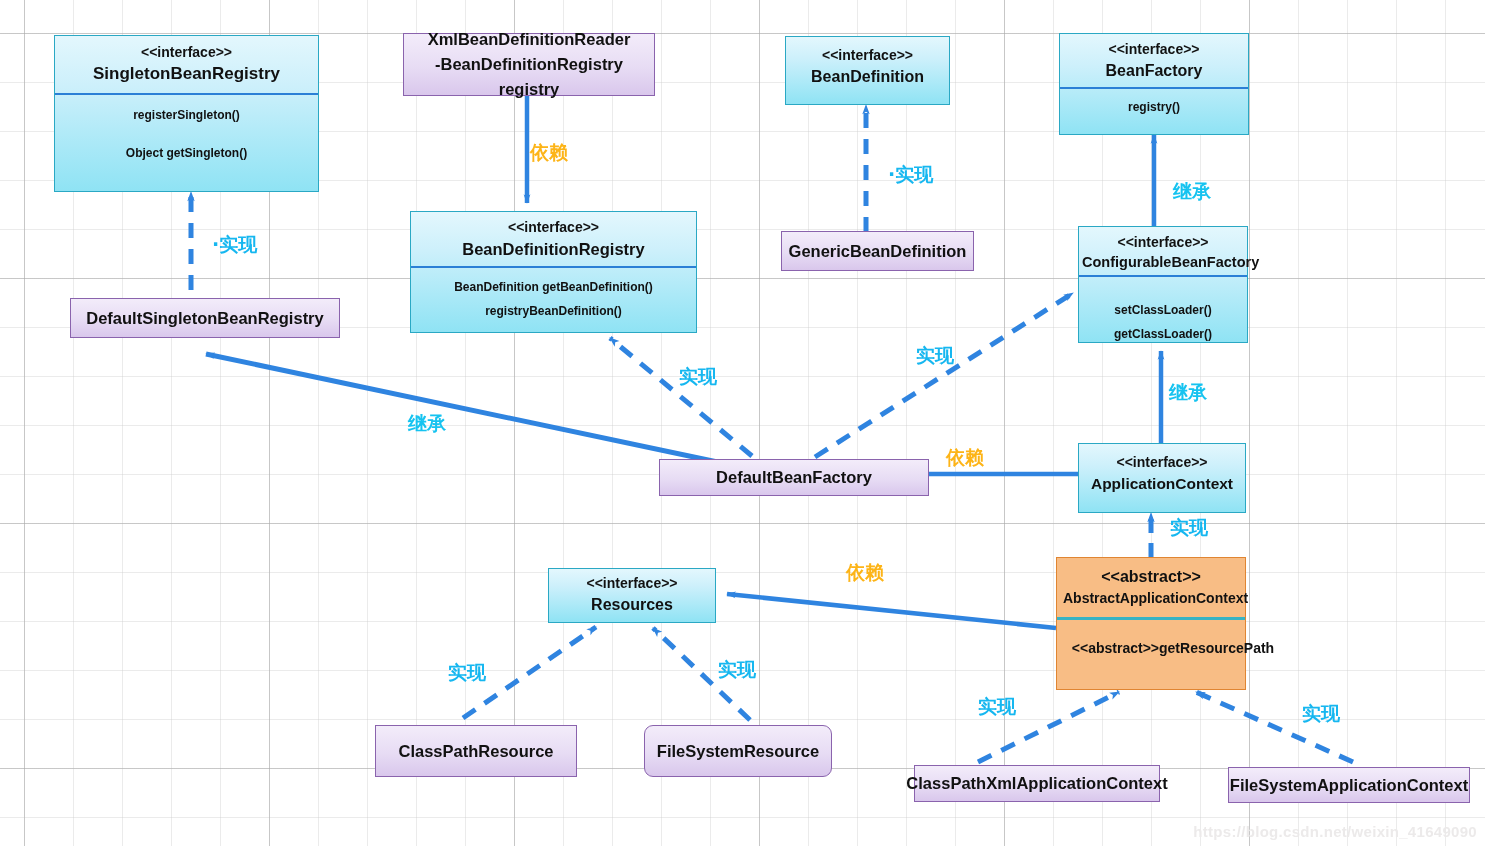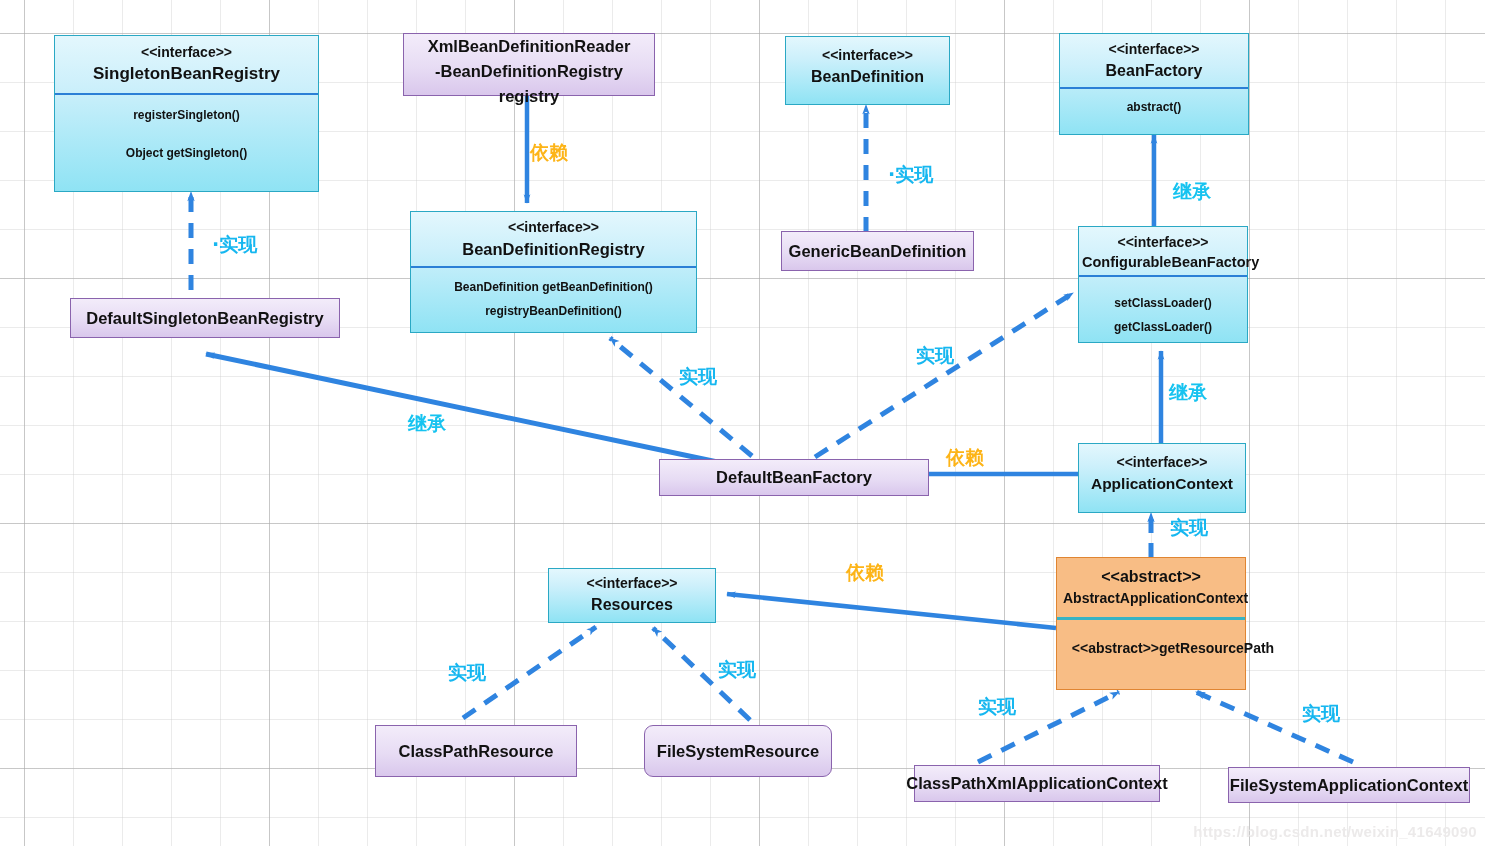--- a/index.html
+++ b/index.html
@@ -48,21 +48,21 @@
   .iface.nomethods .hdr{padding:8px 6px 10px 6px;}
 
   
   .cls{
     border:1.6px solid #8a63ad;
     background:linear-gradient(to bottom,#f3ecfa 0%,#e7dcf4 55%,#d9c7ec 100%);
     display:flex;align-items:center;justify-content:center;
     color:#111;text-align:center;
   }
   .cls .ln{font-size:16.5px;line-height:25px;}
-  .cls.two{flex-direction:column;justify-content:space-between;}
+  .cls.two{flex-direction:column;justify-content:center;}
 
   
   .abs{
     border:1.8px solid #e08532;
     background:#f8bd85;
   }
   .abs .hdr{text-align:center;color:#111;padding:7px 6px 8px 6px;}
   .abs .stereo{font-size:16px;line-height:23px;}
   .abs .nm{font-size:14px;line-height:21px;}
   .abs .sep{height:0;border-top:3px solid #37b3c4;}
@@ -174,21 +174,21 @@
     </div>
   </div>
 
   <div class="node iface" style="left:1059px;top:33px;width:190px;height:102px;">
     <div class="hdr" style="padding:5px 6px 4px 6px;">
       <div class="stereo">&lt;&lt;interface&gt;&gt;</div>
       <div class="nm" style="font-size:16px;">BeanFactory</div>
     </div>
     <div class="sep"></div>
     <div class="body" style="padding:5px 6px 6px 6px;">
-      <div class="m">abstract()</div>
+      <div class="m">registry()</div>
     </div>
   </div>
 
   <div class="node iface" style="left:410px;top:211px;width:287px;height:122px;">
     <div class="hdr" style="padding:5px 6px 5px 6px;">
       <div class="stereo">&lt;&lt;interface&gt;&gt;</div>
       <div class="nm" style="font-size:16.5px;">BeanDefinitionRegistry</div>
     </div>
     <div class="sep"></div>
     <div class="body" style="padding:7px 4px 6px 4px;">
@@ -200,21 +200,21 @@
   <div class="node cls" style="left:781px;top:231px;width:193px;height:40px;">
     <div class="ln">GenericBeanDefinition</div>
   </div>
 
   <div class="node iface" style="left:1078px;top:226px;width:170px;height:117px;">
     <div class="hdr" style="padding:5px 3px 3px 3px;">
       <div class="stereo">&lt;&lt;interface&gt;&gt;</div>
       <div class="nm sm">ConfigurableBeanFactory</div>
     </div>
     <div class="sep"></div>
-    <div class="body" style="padding:14px 4px 4px 4px;">
+    <div class="body" style="padding:21px 4px 4px 4px;">
       <div class="m tight">setClassLoader()</div>
       <div class="m tight">getClassLoader()</div>
     </div>
   </div>
 
   <div class="node cls" style="left:70px;top:298px;width:270px;height:40px;">
     <div class="ln">DefaultSingletonBeanRegistry</div>
   </div>
 
   <div class="node cls" style="left:659px;top:459px;width:270px;height:37px;">

